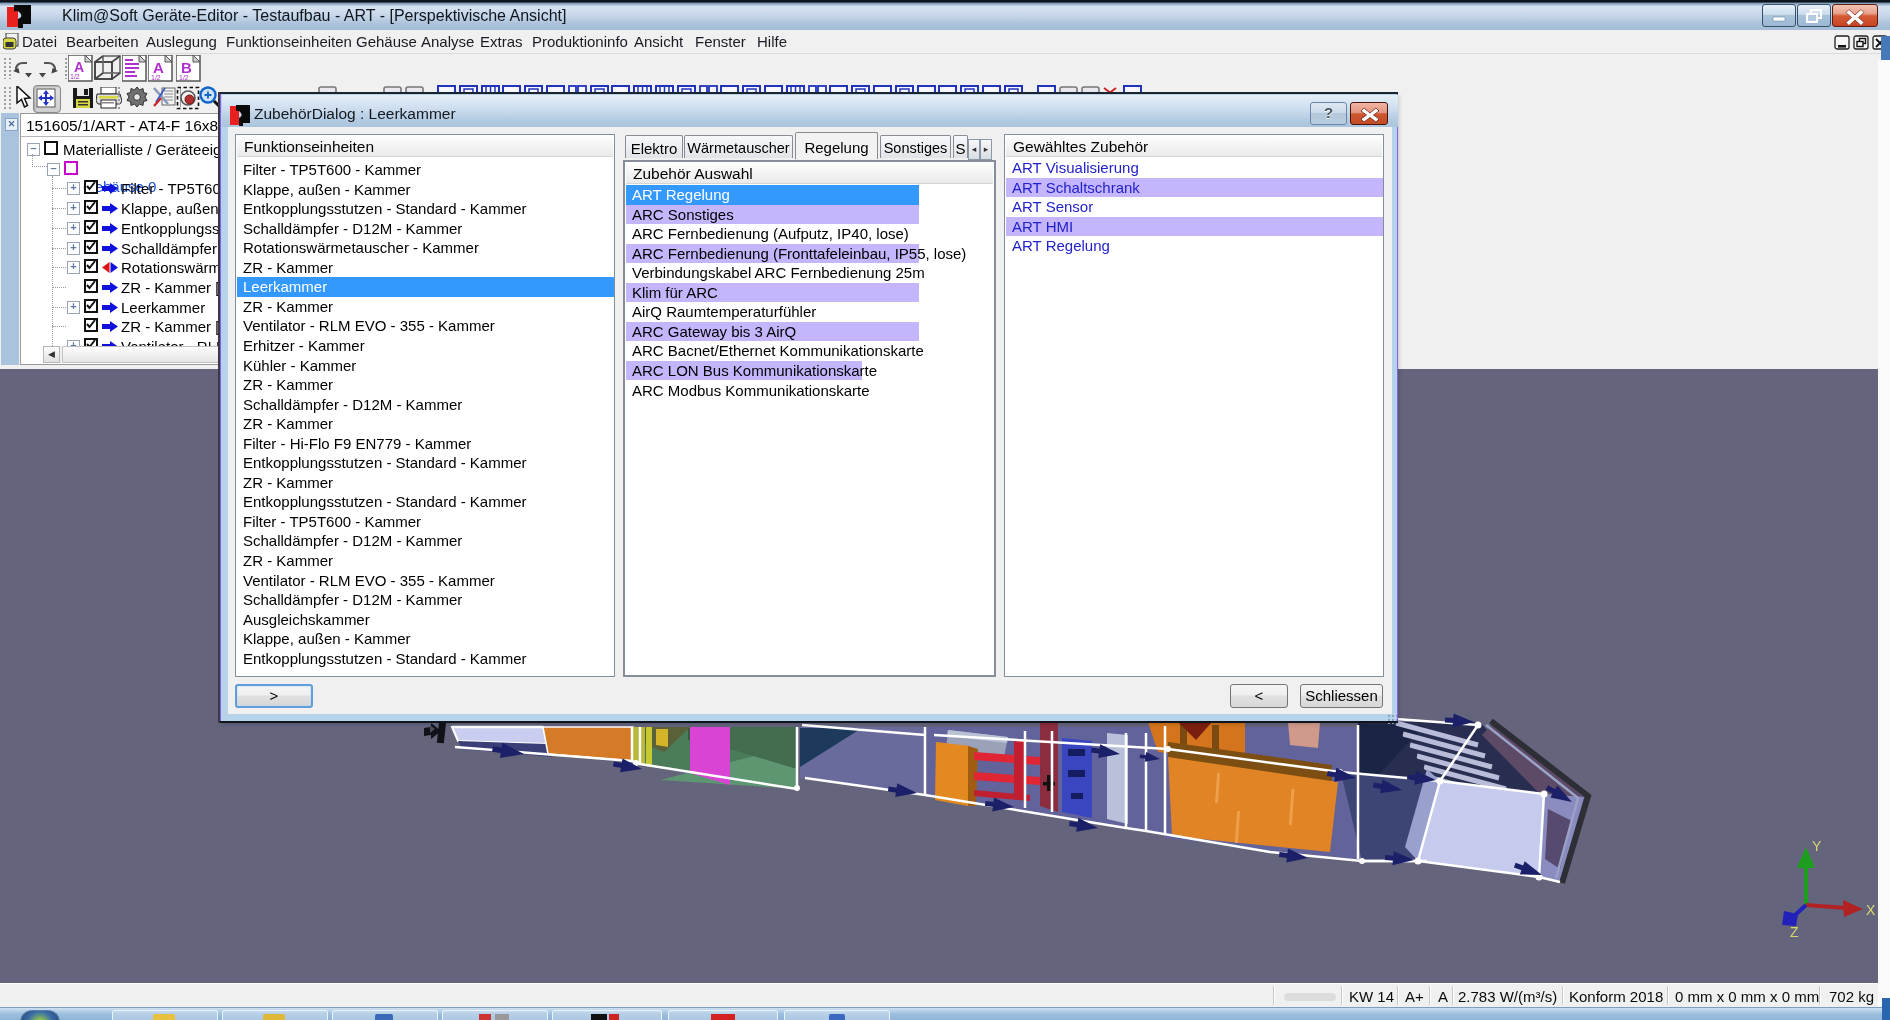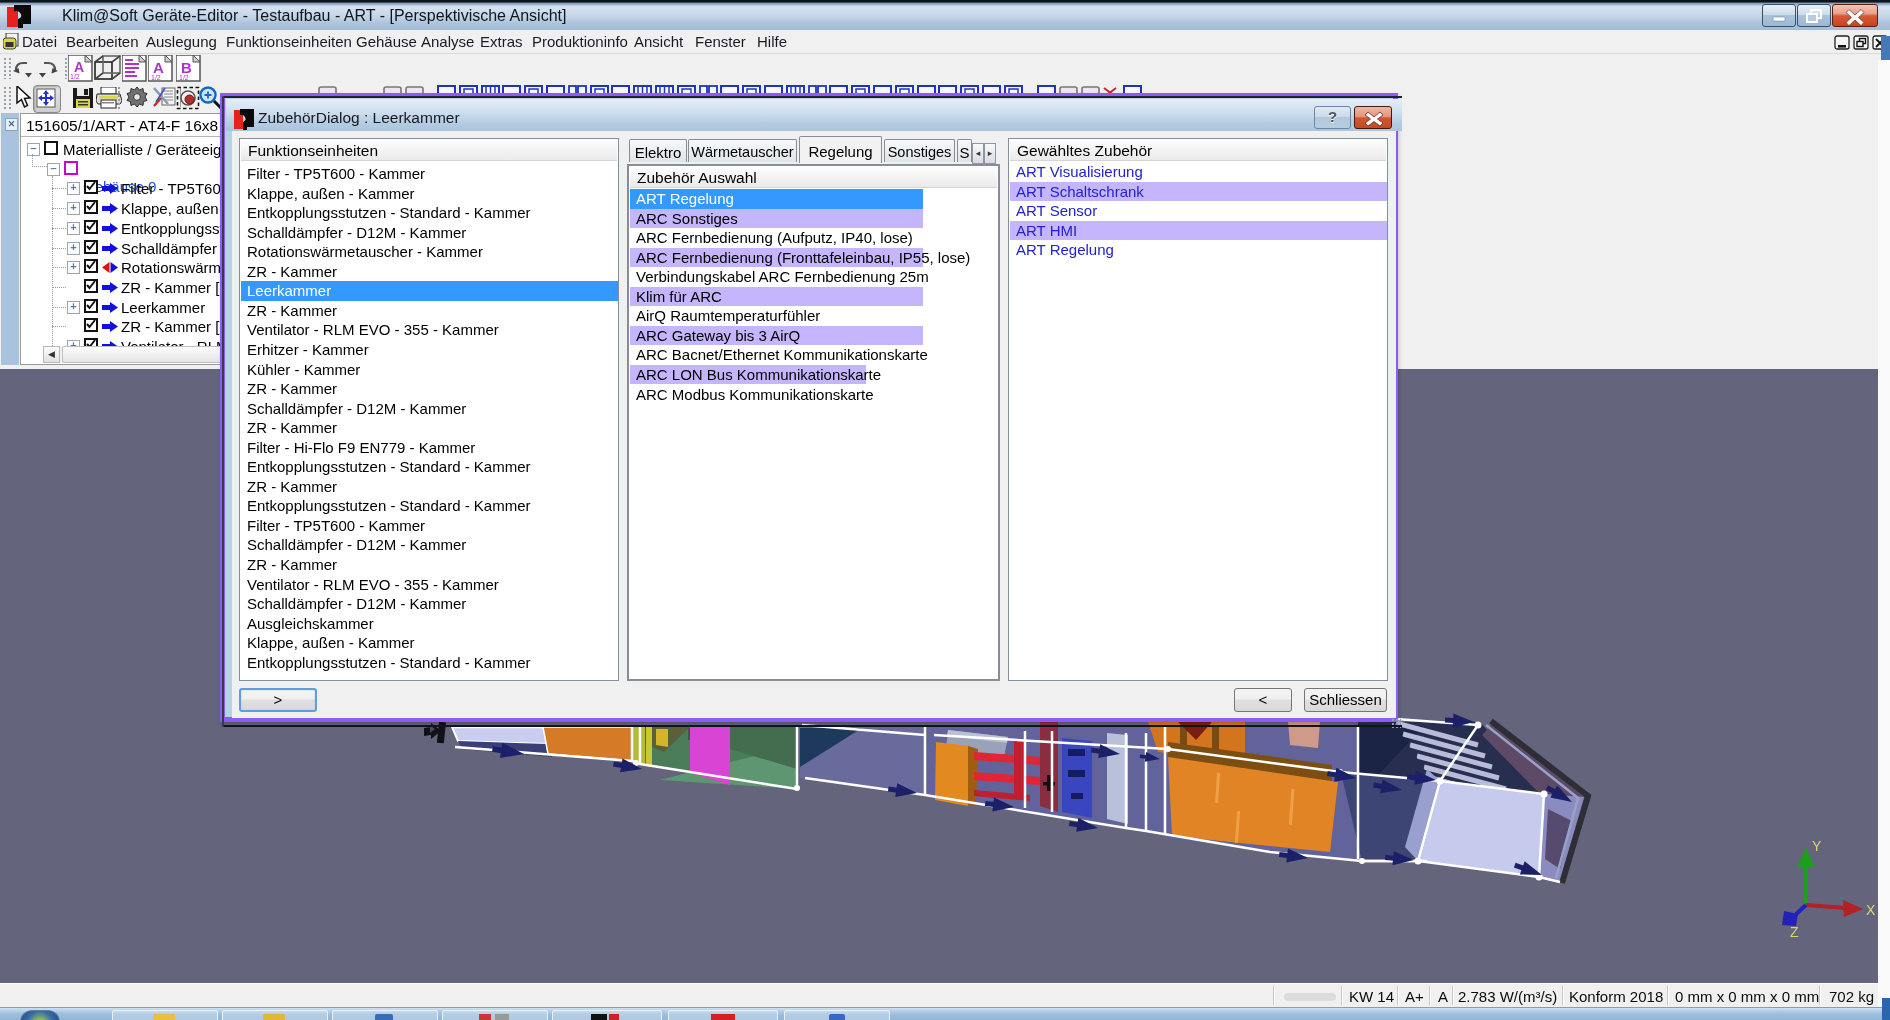--- a/index.html
+++ b/index.html
@@ -38,21 +38,21 @@
 .seg{position:absolute;top:4px;font-size:15px;color:#0a0a0a;white-space:nowrap}
 .sep{position:absolute;top:2px;width:1px;height:19px;background:#c8c8c8;border-right:1px solid #fff}
 
 #taskbar{left:0;top:1007px;width:1890px;height:13px;
   background:linear-gradient(#cfe0f0 0%,#9dbfde 45%,#8fb4d6 100%);border-top:1px solid #7e9fc2}
 .task{position:absolute;top:2px;height:14px;border:1px solid #e8f2fa;border-radius:2px;background:rgba(255,255,255,0.25)}
 
 #rstrip{left:1878px;top:60px;width:12px;height:947px;background:#fafafa}
 
 #dlg{z-index:50;left:220px;top:93px;width:1178px;height:629px;
-  background:#b7d3ea;border:5px solid #8b5cf6;box-sizing:border-box;
+  background:#b7d3ea;border:1px solid #8b5cf6;box-sizing:border-box;
   box-shadow:1px 2px 4px rgba(0,0,0,0.18)}
 #dlgtitle{left:1px;top:1px;width:1176px;height:32px;
   background:linear-gradient(#e5eef8 0%,#cfdfef 40%,#b5cce2 75%,#aac4dd 100%)}
 #dlgtitletext{left:33px;top:11px;font-size:15.5px;color:#15191e}
 #dlghelp{left:1089px;top:8px;width:37px;height:23px;border-radius:3px;border:1px solid #6b87a5;box-sizing:border-box;
   background:linear-gradient(#dfe9f3 0%,#ccdbea 45%,#b4c8dd 50%,#b9cde0 100%);
   color:#4a555f;font-weight:bold;font-size:15px;text-align:center;line-height:20px;
   text-shadow:0 1px 0 #fff}
 #dlgclose{left:1129px;top:8px;width:38px;height:23px;border-radius:3px;border:1px solid #47150c;box-sizing:border-box;
   background:linear-gradient(#f0b6a4 0%,#e29681 45%,#cf5730 52%,#c24a24 100%);overflow:hidden}

